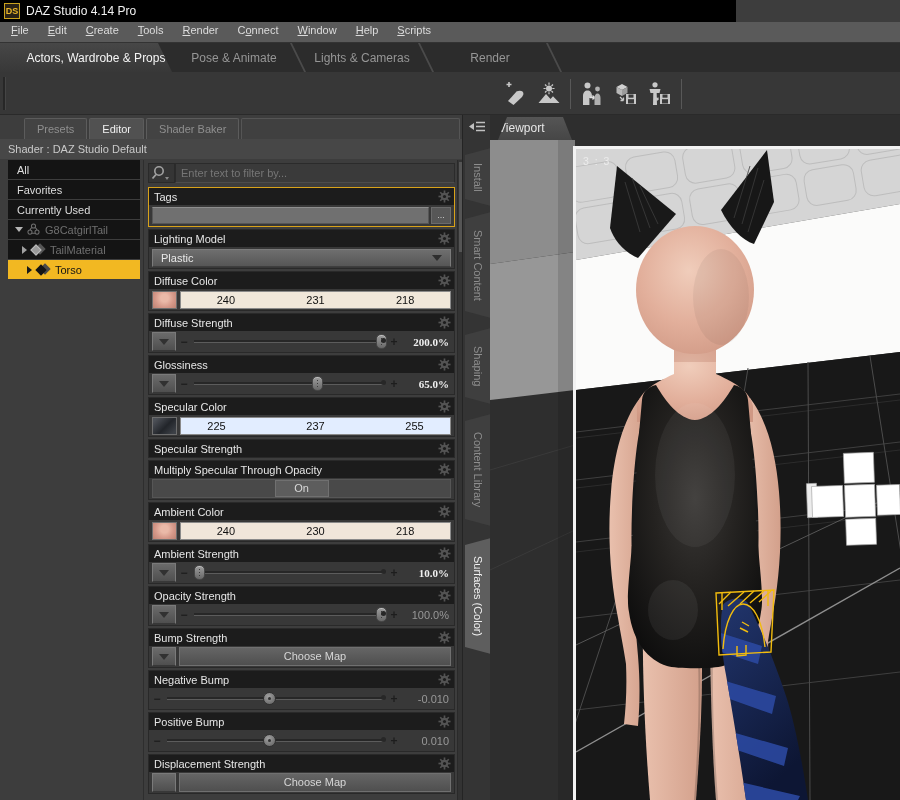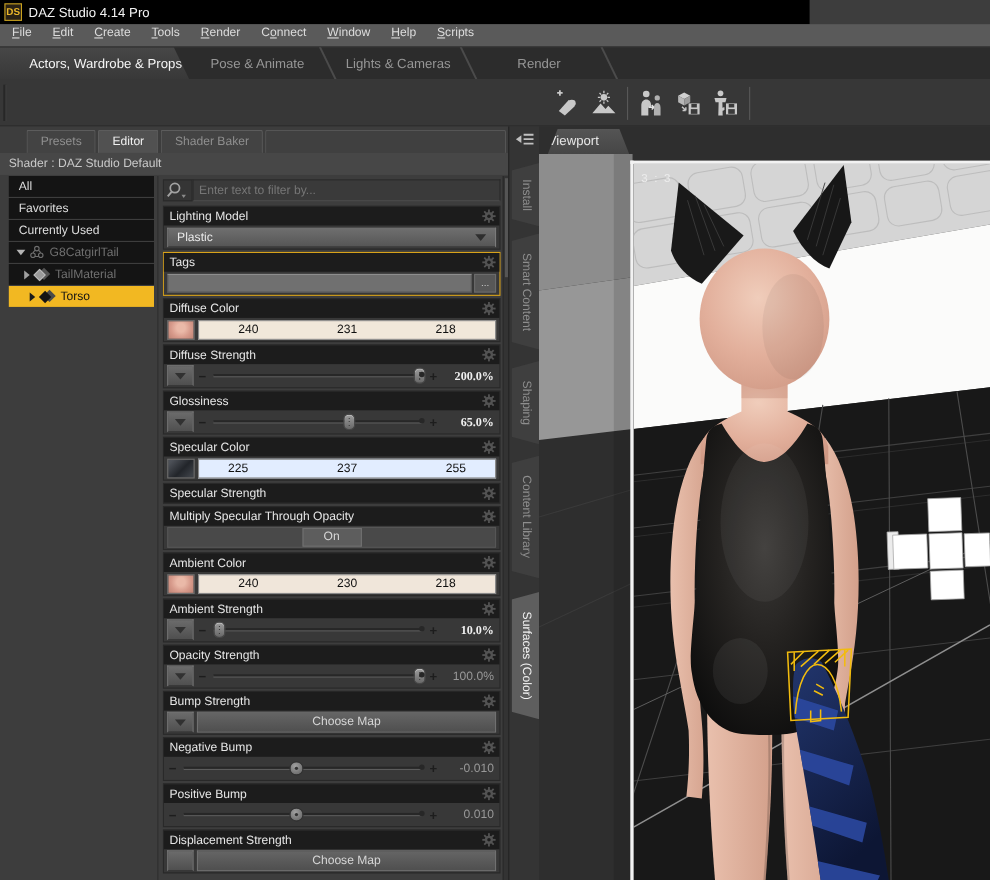--- a/index.html
+++ b/index.html
@@ -270,45 +270,45 @@
         <div class="search-btn">
           <svg width="25" height="18" viewBox="0 0 25 18">
             <circle cx="10" cy="7" r="4.2" stroke="#a2a2a2" stroke-width="1.6" fill="none"></circle>
             <path d="M7 10.5 L3.5 14.5" stroke="#a2a2a2" stroke-width="1.8"></path>
             <path d="M16 13 l4 0 -2 3 z" fill="#8a8a8a"></path>
           </svg>
         </div>
         <input class="filter" placeholder="Enter text to filter by..." style="">
       </div>
 
+      <div class="pgroup hl">
+        <div class="phead">
+            <span class="plabel">Tags</span>
+            <svg class="gear" viewBox="0 0 14 14">
+              <use href="#gearsym"></use>
+            </svg>
+          </div>
+        <div class="pbody">
+          <input class="tag-input" value="" style="">
+          <div class="browse-btn">...</div>
+        </div>
+      </div>
+
       <div class="pgroup">
         <div class="phead">
             <span class="plabel">Lighting Model</span>
             <svg class="gear" viewBox="0 0 14 14">
               <use href="#gearsym"></use>
             </svg>
           </div>
         <div class="pbody">
           <div class="dropdown">
               <span>Plastic</span>
               <span class="dtri"></span>
             </div>
-        </div>
-      </div>
-
-      <div class="pgroup hl">
-        <div class="phead">
-            <span class="plabel">Tags</span>
-            <svg class="gear" viewBox="0 0 14 14">
-              <use href="#gearsym"></use>
-            </svg>
-          </div>
-        <div class="pbody">
-          <input class="tag-input" value="" style="">
-          <div class="browse-btn">...</div>
         </div>
       </div>
 
       <div class="pgroup">
         <div class="phead">
             <span class="plabel">Diffuse Color</span>
             <svg class="gear" viewBox="0 0 14 14">
               <use href="#gearsym"></use>
             </svg>
           </div>

